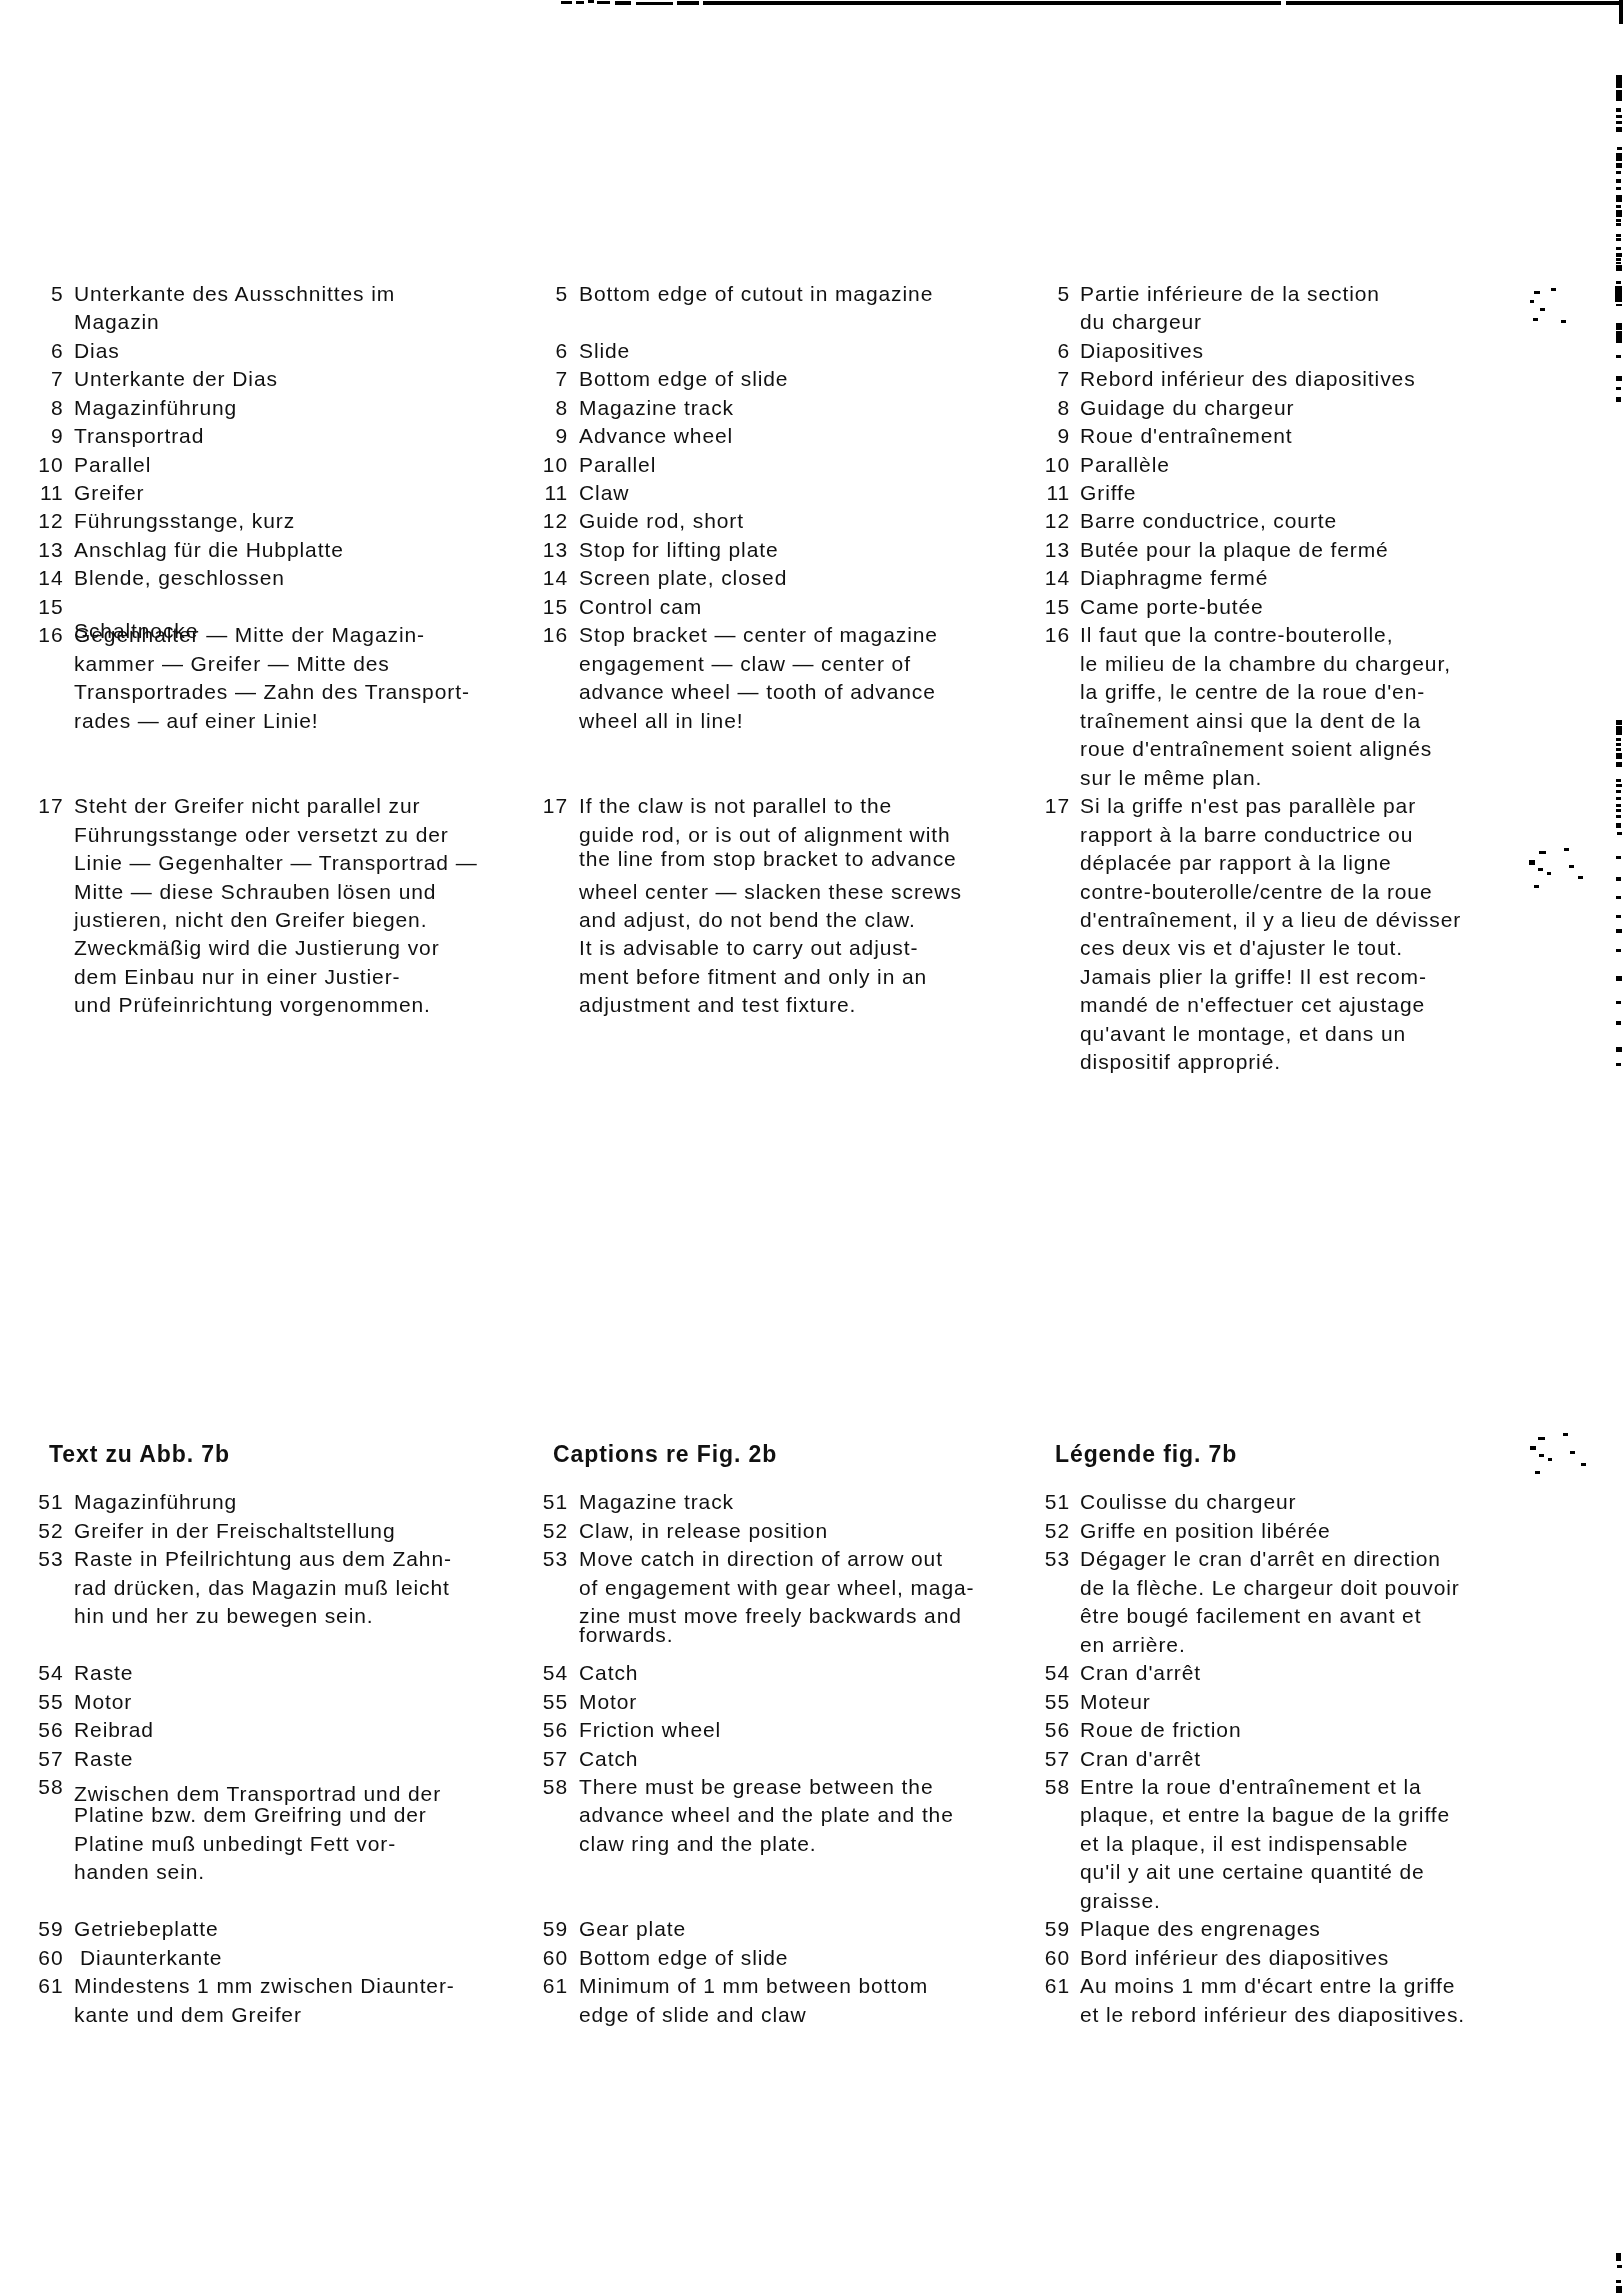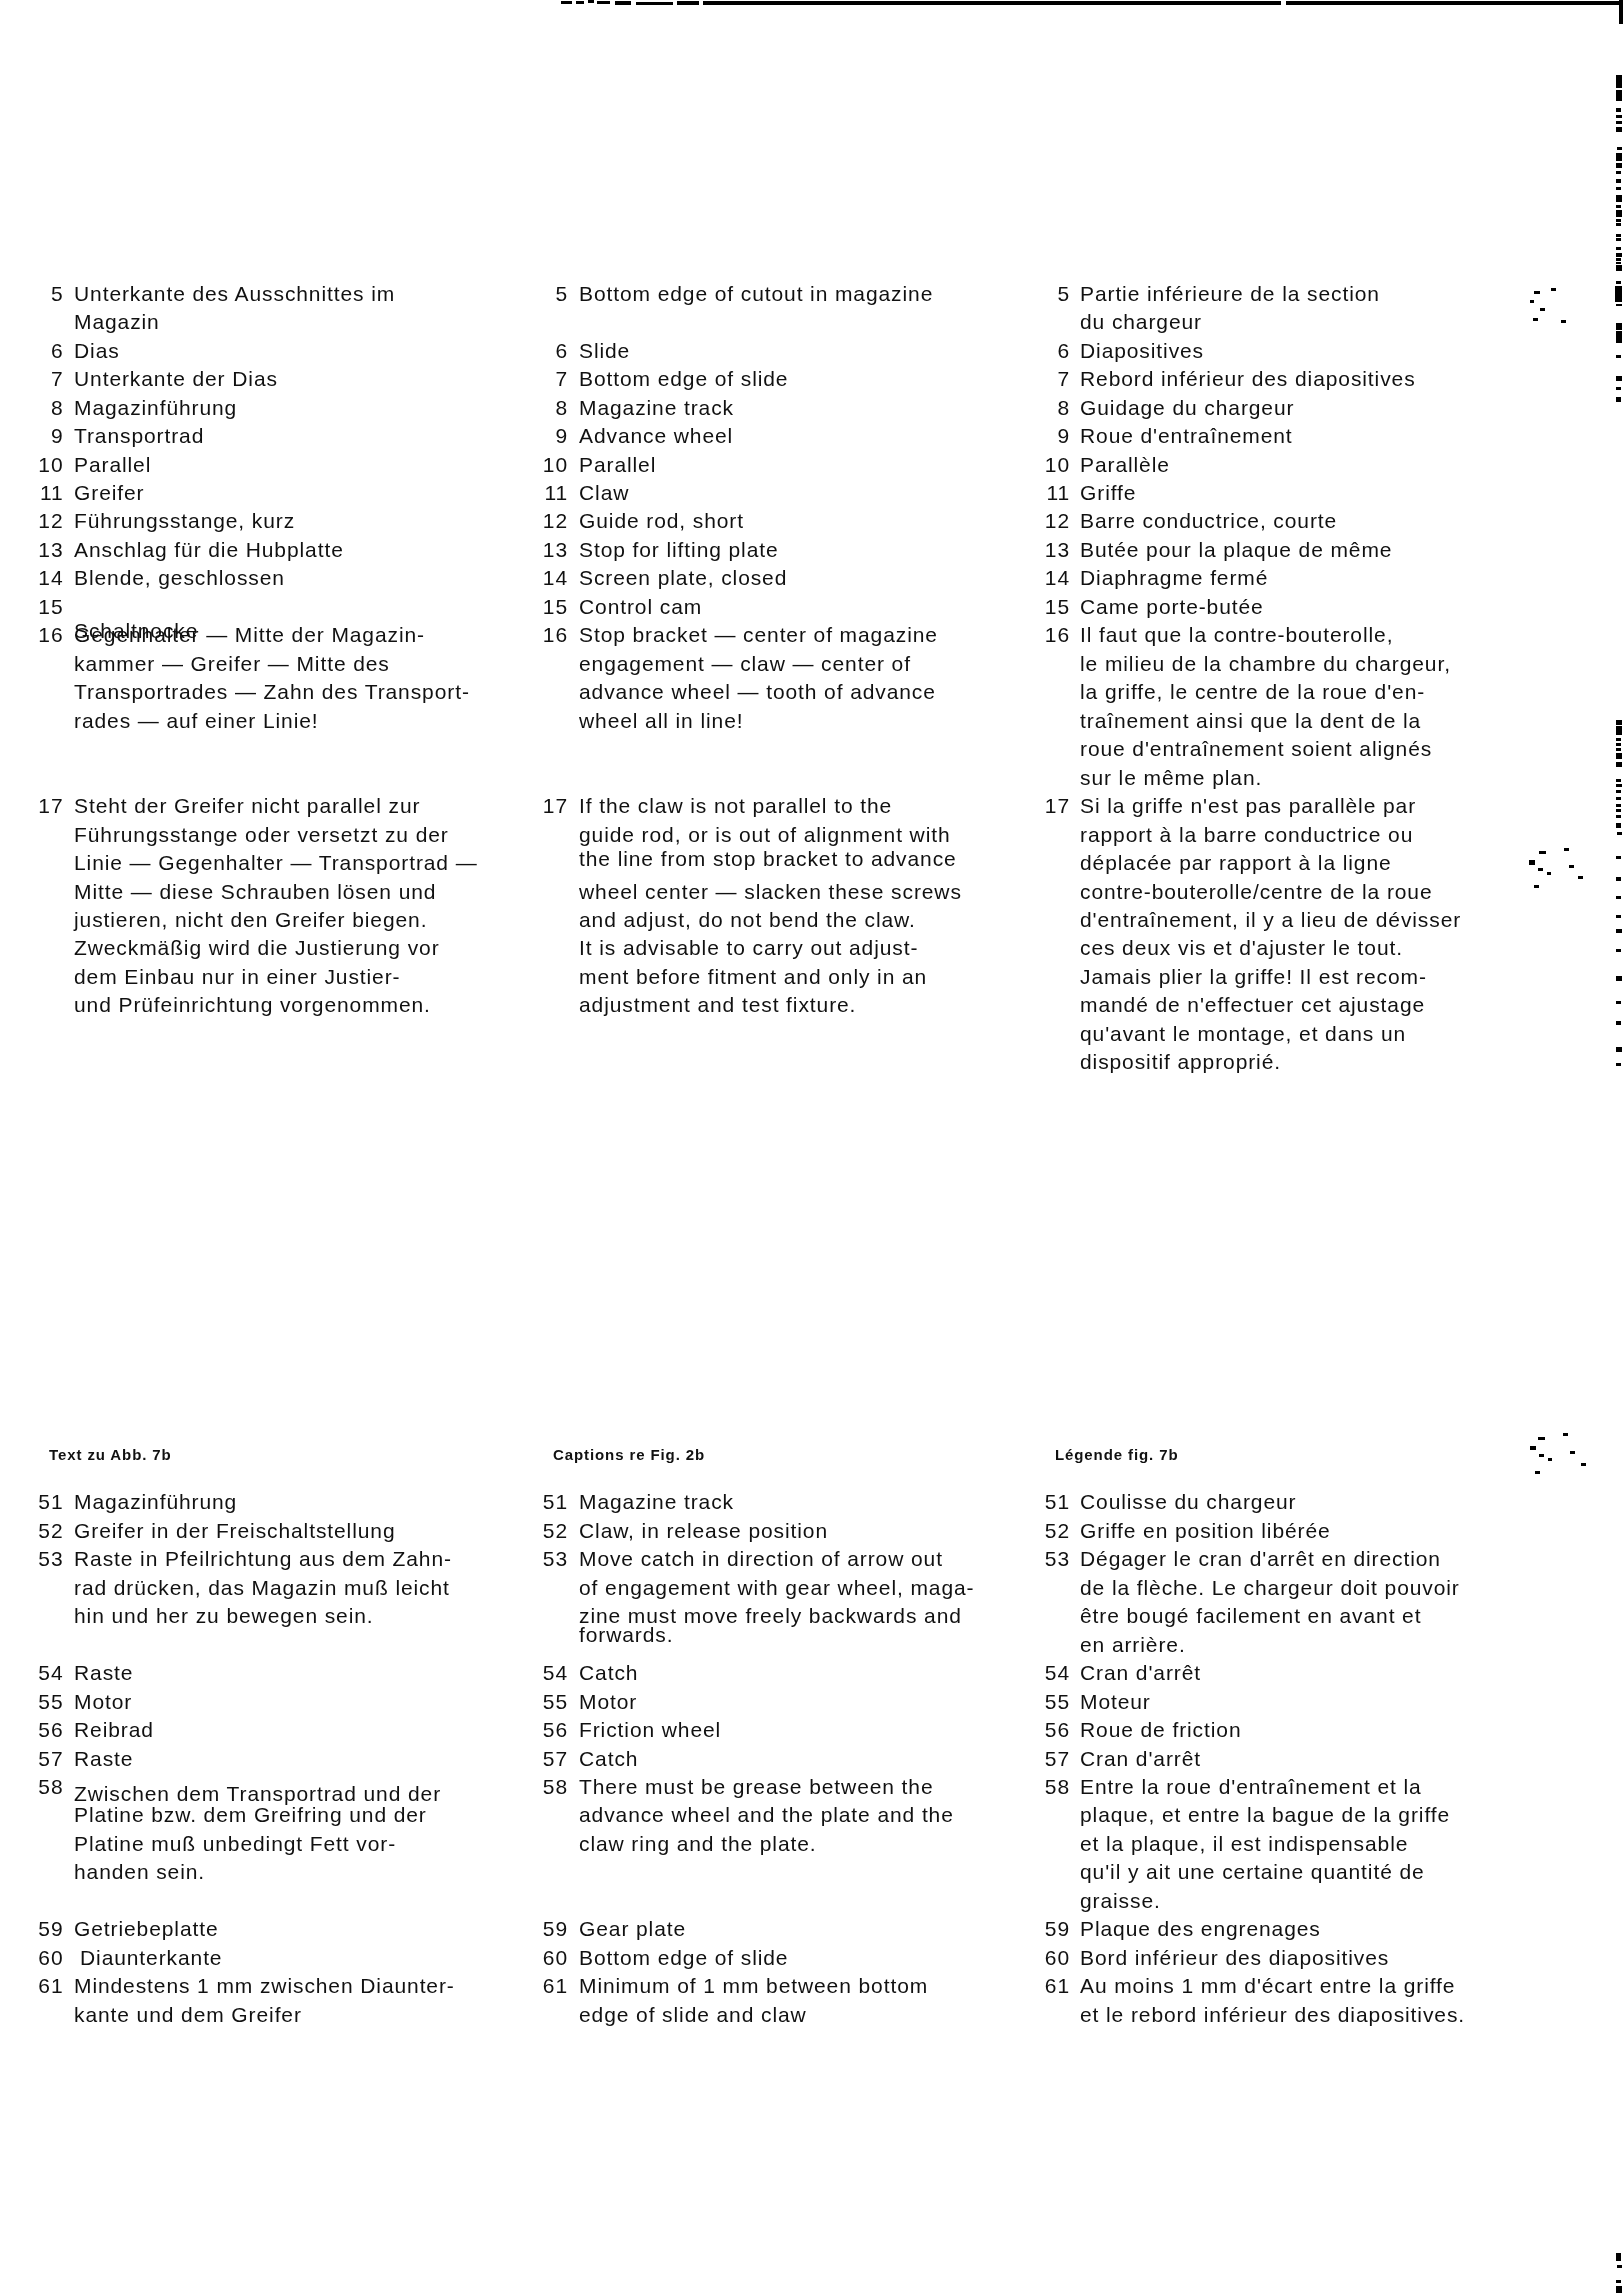--- a/index.html
+++ b/index.html
@@ -22,21 +22,21 @@
   .num{
     position:absolute;
     font-size:21px;
     line-height:29px;
     letter-spacing:0.9px;
     text-align:right;
     white-space:nowrap;
   }
   .heading{
     position:absolute;
-    font-size:15px;
+    font-size:23px;
     line-height:29px;
     font-weight:bold;
     letter-spacing:0.9px;
     white-space:nowrap;
   }
   .artifact{
     position:absolute;
     background:#000000;
   }
 </style>
@@ -131,21 +131,21 @@
     <div class="line" style="left: 1080px; top: 393px;">Guidage du chargeur</div>
     <div class="num" style="left: 1040px; width: 30px; top: 421px;">9</div>
     <div class="line" style="left: 1080px; top: 421px;">Roue d'entraînement</div>
     <div class="num" style="left: 1040px; width: 30px; top: 450px;">10</div>
     <div class="line" style="left: 1080px; top: 450px;">Parallèle</div>
     <div class="num" style="left: 1040px; width: 30px; top: 478px;">11</div>
     <div class="line" style="left: 1080px; top: 478px;">Griffe</div>
     <div class="num" style="left: 1040px; width: 30px; top: 506px;">12</div>
     <div class="line" style="left: 1080px; top: 506px;">Barre conductrice, courte</div>
     <div class="num" style="left: 1040px; width: 30px; top: 535px;">13</div>
-    <div class="line" style="left: 1080px; top: 535px;">Butée pour la plaque de même</div>
+    <div class="line" style="left: 1080px; top: 535px;">Butée pour la plaque de fermé</div>
     <div class="num" style="left: 1040px; width: 30px; top: 563px;">14</div>
     <div class="line" style="left: 1080px; top: 563px;">Diaphragme fermé</div>
     <div class="num" style="left: 1040px; width: 30px; top: 592px;">15</div>
     <div class="line" style="left: 1080px; top: 592px;">Came porte-butée</div>
     <div class="num" style="left: 1040px; width: 30px; top: 620px;">16</div>
     <div class="line" style="left: 1080px; top: 620px;">Il faut que la contre-bouterolle,</div>
     <div class="line" style="left: 1080px; top: 649px;">le milieu de la chambre du chargeur,</div>
     <div class="line" style="left: 1080px; top: 677px;">la griffe, le centre de la roue d'en-</div>
     <div class="line" style="left: 1080px; top: 706px;">traînement ainsi que la dent de la</div>
     <div class="line" style="left: 1080px; top: 734px;">roue d'entraînement soient alignés</div>

